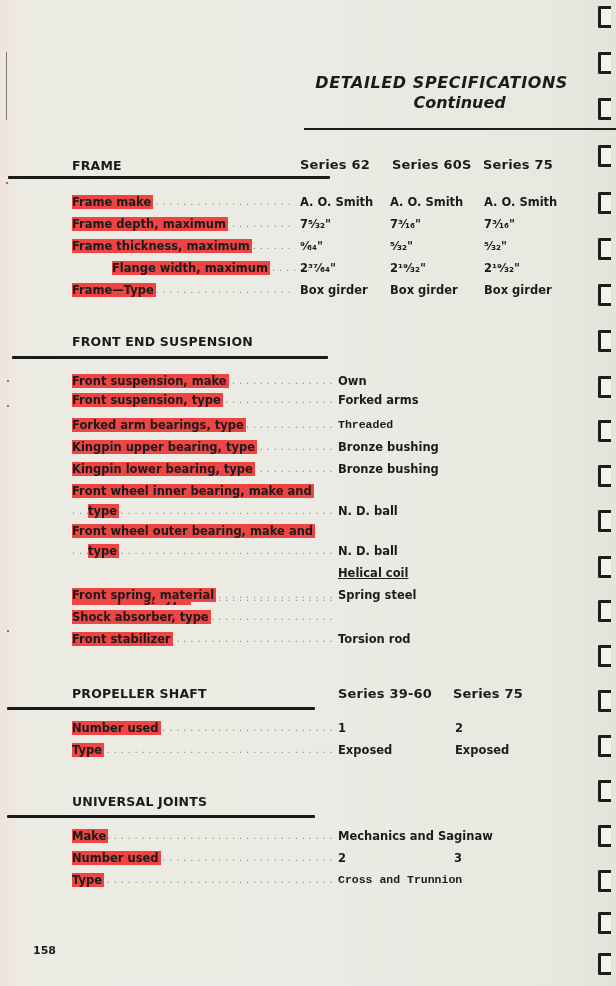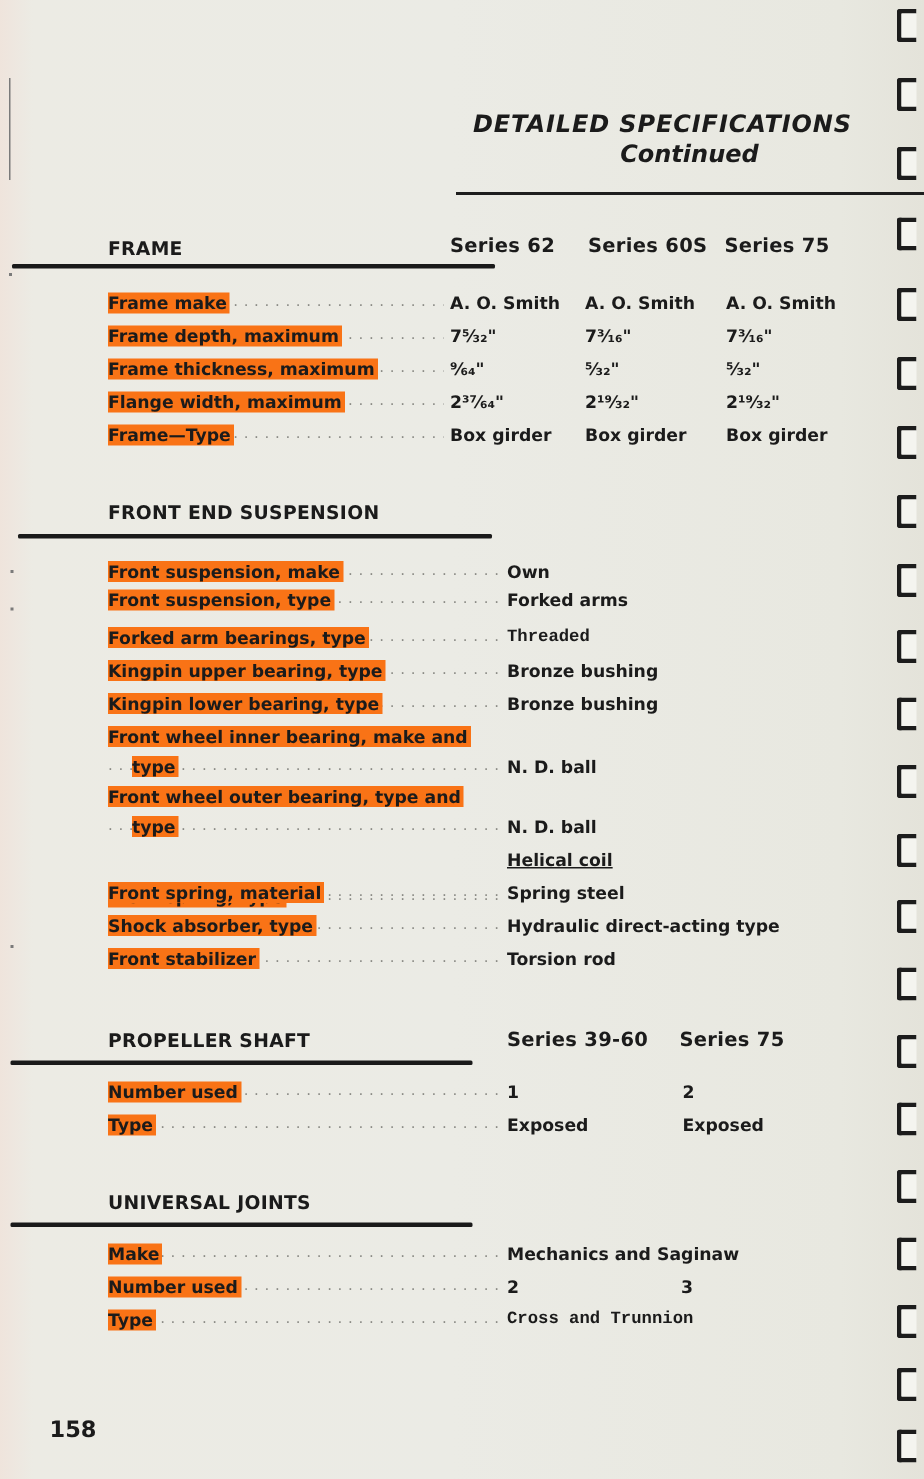--- a/index.html
+++ b/index.html
@@ -18,26 +18,26 @@
   .rule { position: absolute; height: 2.5px; background: #1a1a1a; border-radius: 1px; }
   .colhead { position: absolute; font-weight: bold; font-size: 13px; letter-spacing: 0.2px; }
 
   .row { position: absolute; left: 72px; font-size: 11.5px; font-weight: bold; height: 20px; line-height: 20px; white-space: nowrap; }
   .label { display: inline-block; overflow: hidden; position: relative; }
   .label .lt { background: transparent; position: relative; z-index: 1; }
   .label::after {
     content: ". . . . . . . . . . . . . . . . . . . . . . . . . . . . . . . . . . . . . . . . . . . . . . . . .";
     position: absolute; left: 0; top: 0; white-space: nowrap; color: #8b8b86; font-weight: normal; font-size: 10px; letter-spacing: 0.3px;
   }
-  .label .lt { background: #f97316; padding-right: 2px; }
+  .label .lt { background: #ef4444; padding-right: 2px; }
   .nodots::after { content: none; }
   .val { position: absolute; top: 0; white-space: nowrap; }
 
   .binding { position: absolute; left: 598px; width: 10px; height: 16px; border: 3px solid #1c1c1c; border-right: none; border-radius: 2px 0 0 2px; background: #f4f4ef; }
-  .page-num { position: absolute; left: 33px; top: 944px; font-size: 15px; font-weight: bold; }
+  .page-num { position: absolute; left: 33px; top: 944px; font-size: 11px; font-weight: bold; }
   .margin-mark { position: absolute; background: #7a7a7a; }
 </style>
 </head>
 <body>
 
 <div class="margin-mark" style="left:6px;top:52px;width:1px;height:68px;"></div>
 <div class="margin-mark" style="left:6px;top:182px;width:2px;height:2px;"></div>
 <div class="margin-mark" style="left:7px;top:380px;width:2px;height:2px;"></div>
 <div class="margin-mark" style="left:7px;top:405px;width:2px;height:2px;"></div>
 <div class="margin-mark" style="left:7px;top:630px;width:2px;height:2px;"></div>
@@ -66,21 +66,21 @@
   <span class="val" style="left:318px;">7³⁄₁₆"</span>
   <span class="val" style="left:412px;">7³⁄₁₆"</span>
 </div>
 <div class="row" style="top:236px;">
   <span class="label" style="width:224px;"><span class="lt">Frame thickness, maximum</span></span>
   <span class="val" style="left:228px;">⁹⁄₆₄"</span>
   <span class="val" style="left:318px;">⁵⁄₃₂"</span>
   <span class="val" style="left:412px;">⁵⁄₃₂"</span>
 </div>
 <div class="row" style="top:258px;">
-  <span class="label" style="width:224px;"><span class="lt">Flange width, maximum</span></span>
+  <span class="label" style="width:224px;margin-left:40px;"><span class="lt">Flange width, maximum</span></span>
   <span class="val" style="left:228px;">2³⁷⁄₆₄"</span>
   <span class="val" style="left:318px;">2¹⁹⁄₃₂"</span>
   <span class="val" style="left:412px;">2¹⁹⁄₃₂"</span>
 </div>
 <div class="row" style="top:280px;">
   <span class="label" style="width:224px;"><span class="lt">Frame—Type</span></span>
   <span class="val" style="left:228px;">Box girder</span>
   <span class="val" style="left:318px;">Box girder</span>
   <span class="val" style="left:412px;">Box girder</span>
 </div>
@@ -109,37 +109,36 @@
   <span class="val" style="left:266px;">Bronze bushing</span>
 </div>
 <div class="row" style="top:481px;">
   <span class="label nodots" style="width:262px;"><span class="lt">Front wheel inner bearing, make and</span></span>
 </div>
 <div class="row" style="top:501px;">
   <span class="label" style="width:262px;padding-left:16px;box-sizing:border-box;"><span class="lt">type</span></span>
   <span class="val" style="left:266px;">N. D. ball</span>
 </div>
 <div class="row" style="top:521px;">
-  <span class="label nodots" style="width:262px;"><span class="lt">Front wheel outer bearing, type and</span></span>
+  <span class="label nodots" style="width:262px;"><span class="lt">Front wheel outer bearing, make and</span></span>
 </div>
 <div class="row" style="top:541px;">
   <span class="label" style="width:262px;padding-left:16px;box-sizing:border-box;"><span class="lt">type</span></span>
   <span class="val" style="left:266px;">N. D. ball</span>
 </div>
 <div class="row" style="top:563px;">
   <span class="label" style="width:262px;margin-top:25px;"><span class="lt">Front spring, type</span></span>
   <span class="val" style="left:266px;text-decoration:underline;">Helical coil</span>
 </div>
 <div class="row" style="top:585px;">
   <span class="label" style="width:262px;"><span class="lt">Front spring, material</span></span>
   <span class="val" style="left:266px;">Spring steel</span>
 </div>
 <div class="row" style="top:607px;">
   <span class="label" style="width:262px;"><span class="lt">Shock absorber, type</span></span>
-  <span class="val" style="left:266px;">Hydraulic direct-acting type</span>
 </div>
 <div class="row" style="top:629px;">
   <span class="label" style="width:262px;"><span class="lt">Front stabilizer</span></span>
   <span class="val" style="left:266px;">Torsion rod</span>
 </div>
 
 <div class="sec-title" style="top:686px;">PROPELLER SHAFT</div>
 <div class="rule" style="left:7px;top:707px;width:308px;"></div>
 <div class="colhead" style="left:338px;top:686px;">Series 39-60</div>
 <div class="colhead" style="left:453px;top:686px;">Series 75</div>

